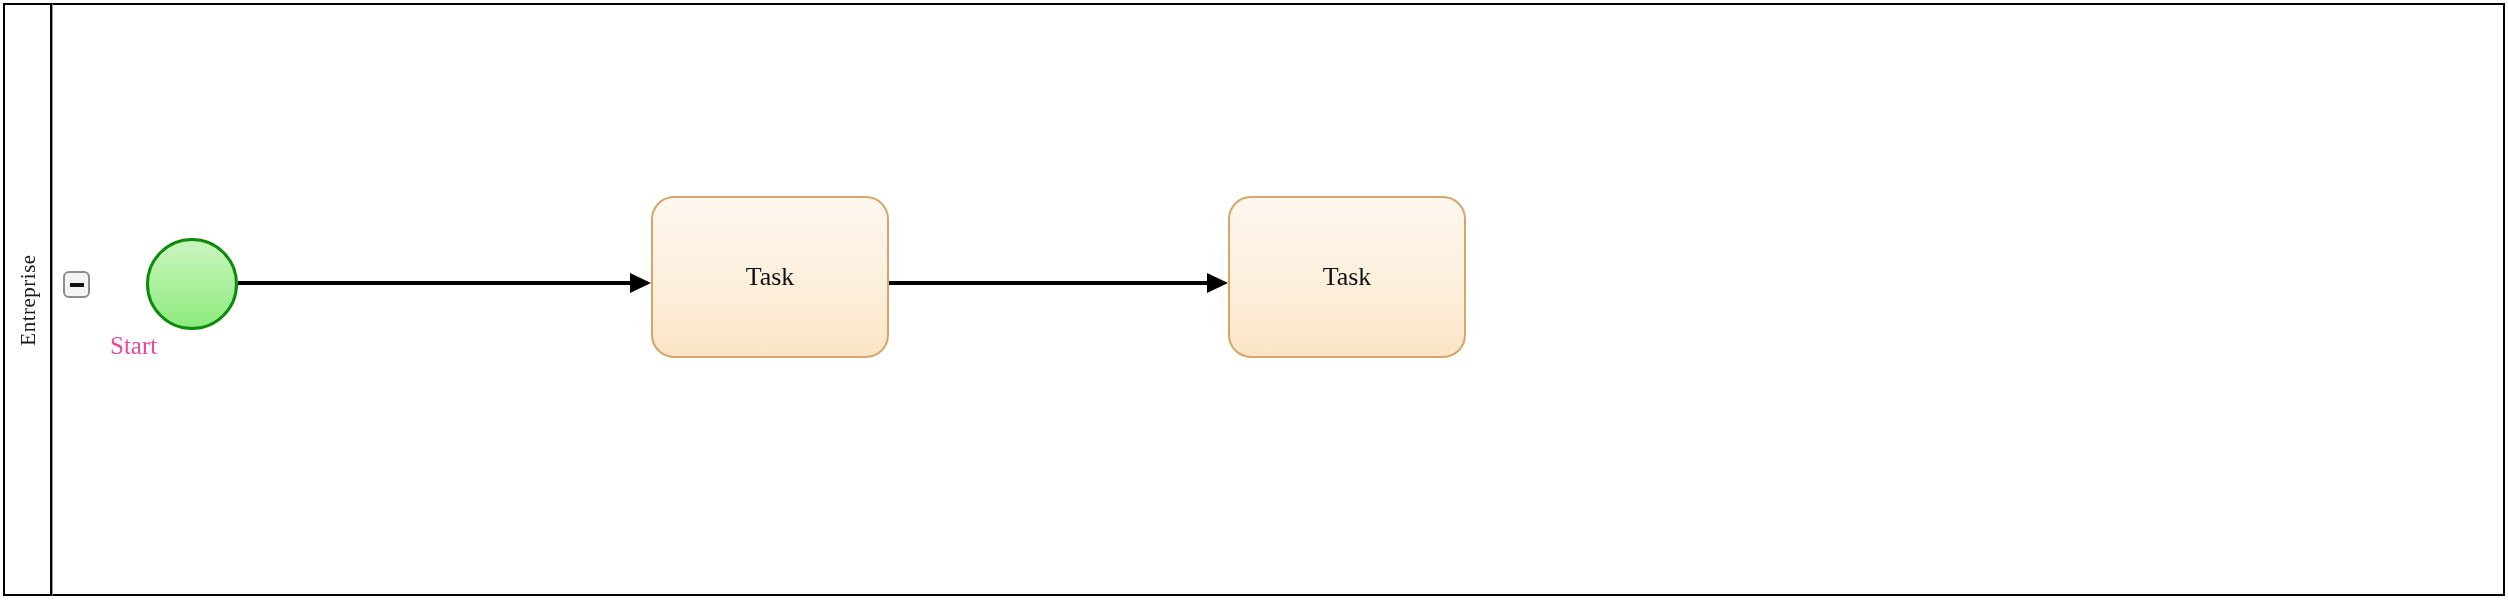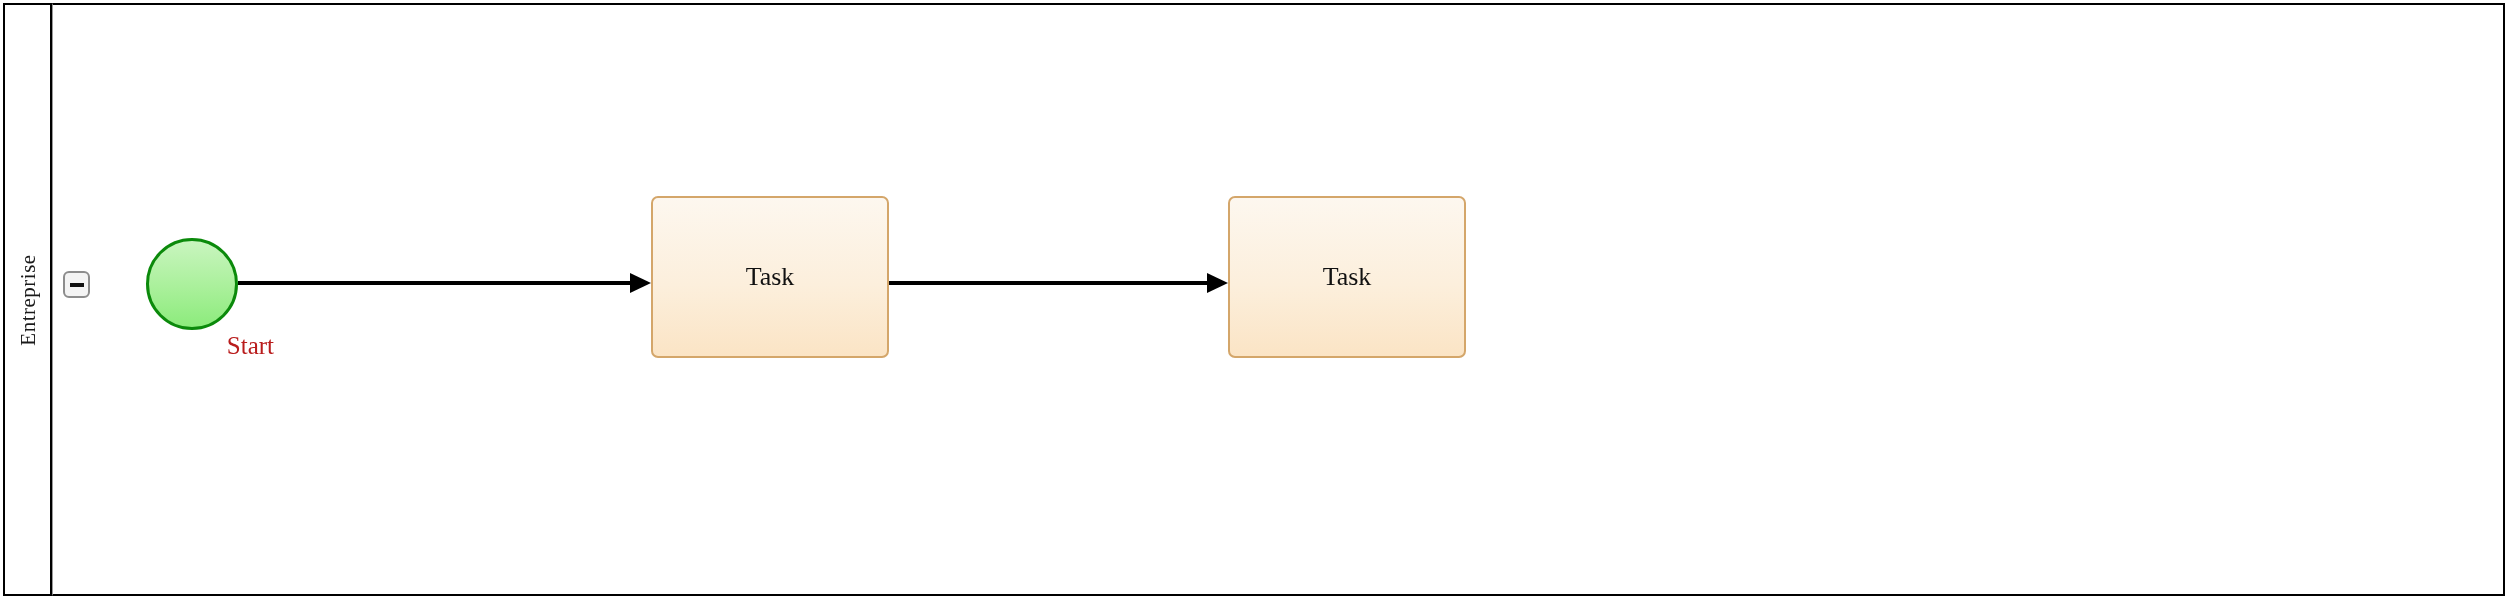--- a/index.html
+++ b/index.html
@@ -100,32 +100,32 @@
     border-radius: 50%;
     border: 3px solid #0b8a0b;
     background: linear-gradient(to bottom, #c9f5bf 0%, #a9f09a 55%, #8ceb7c 100%);
   }
 
   .start-label {
     position: absolute;
     left: 110px;
     top: 332px;
     width: 164px;
-    text-align: right;
+    text-align: left;
     font-family: "Liberation Serif", serif;
     font-size: 25px;
-    color: #b91c1c;
+    color: #ec4899;
   }
 
   
   .task {
     position: absolute;
     box-sizing: border-box;
     border: 2px solid #d4a66a;
-    border-radius: 7px;
+    border-radius: 23px;
     background: linear-gradient(to bottom, #fdf7ef 0%, #fcefdc 55%, #fbe4c5 100%);
     display: flex;
     align-items: center;
     justify-content: center;
   }
   .task-label {
     font-family: "Liberation Serif", serif;
     font-size: 26px;
     color: #111111;
   }

